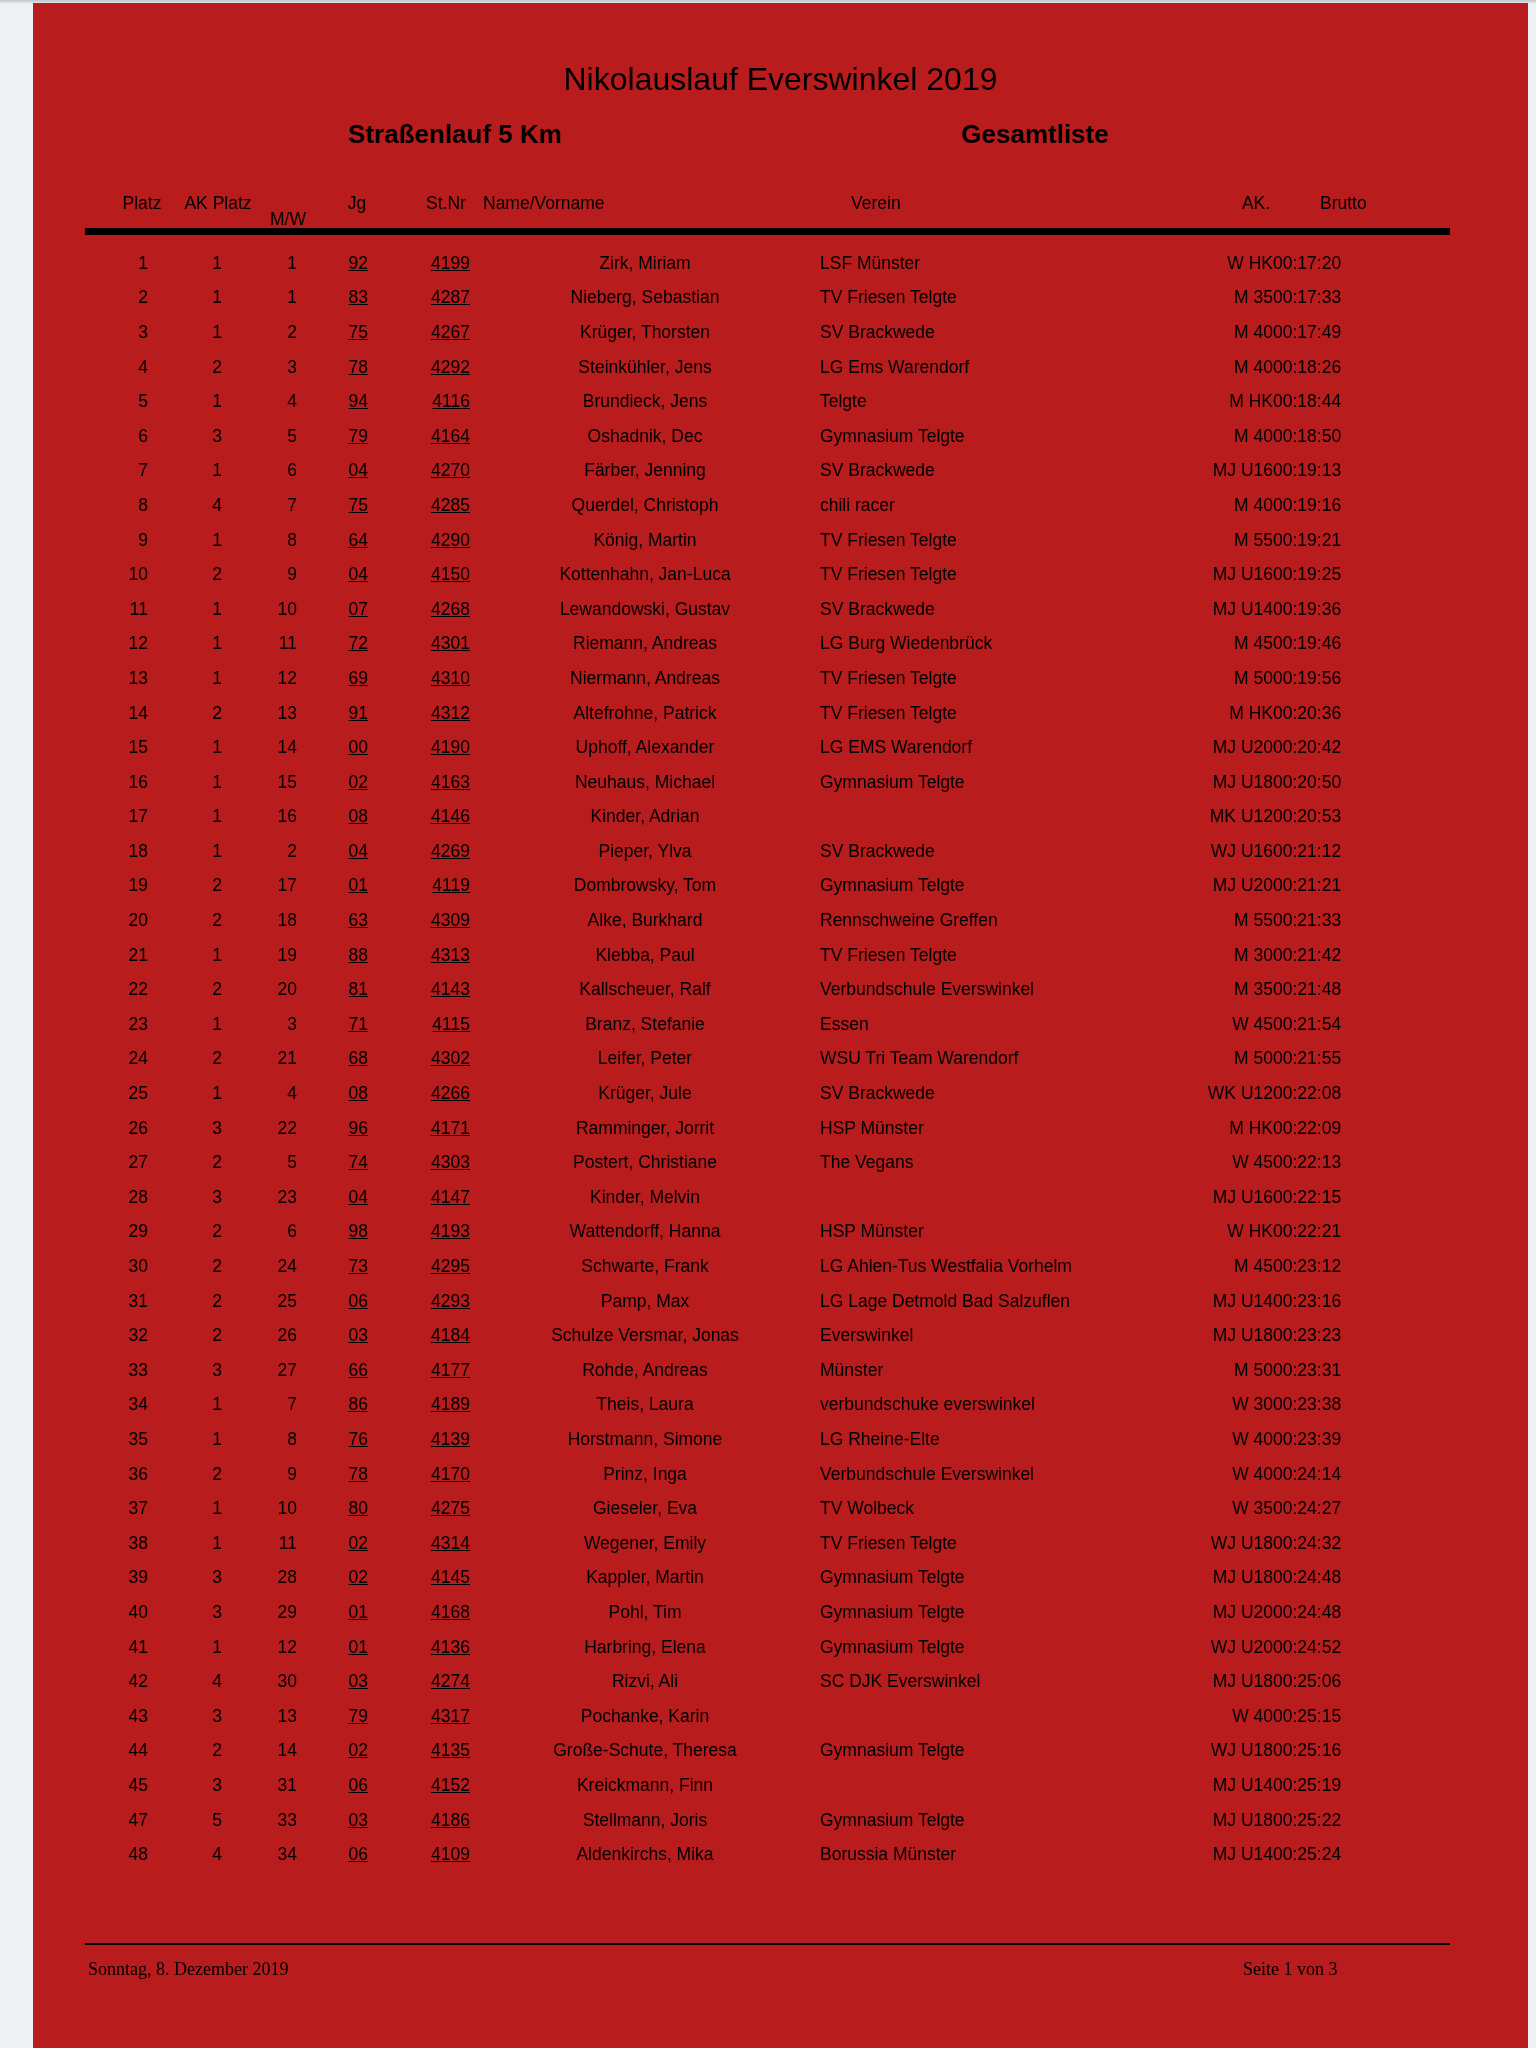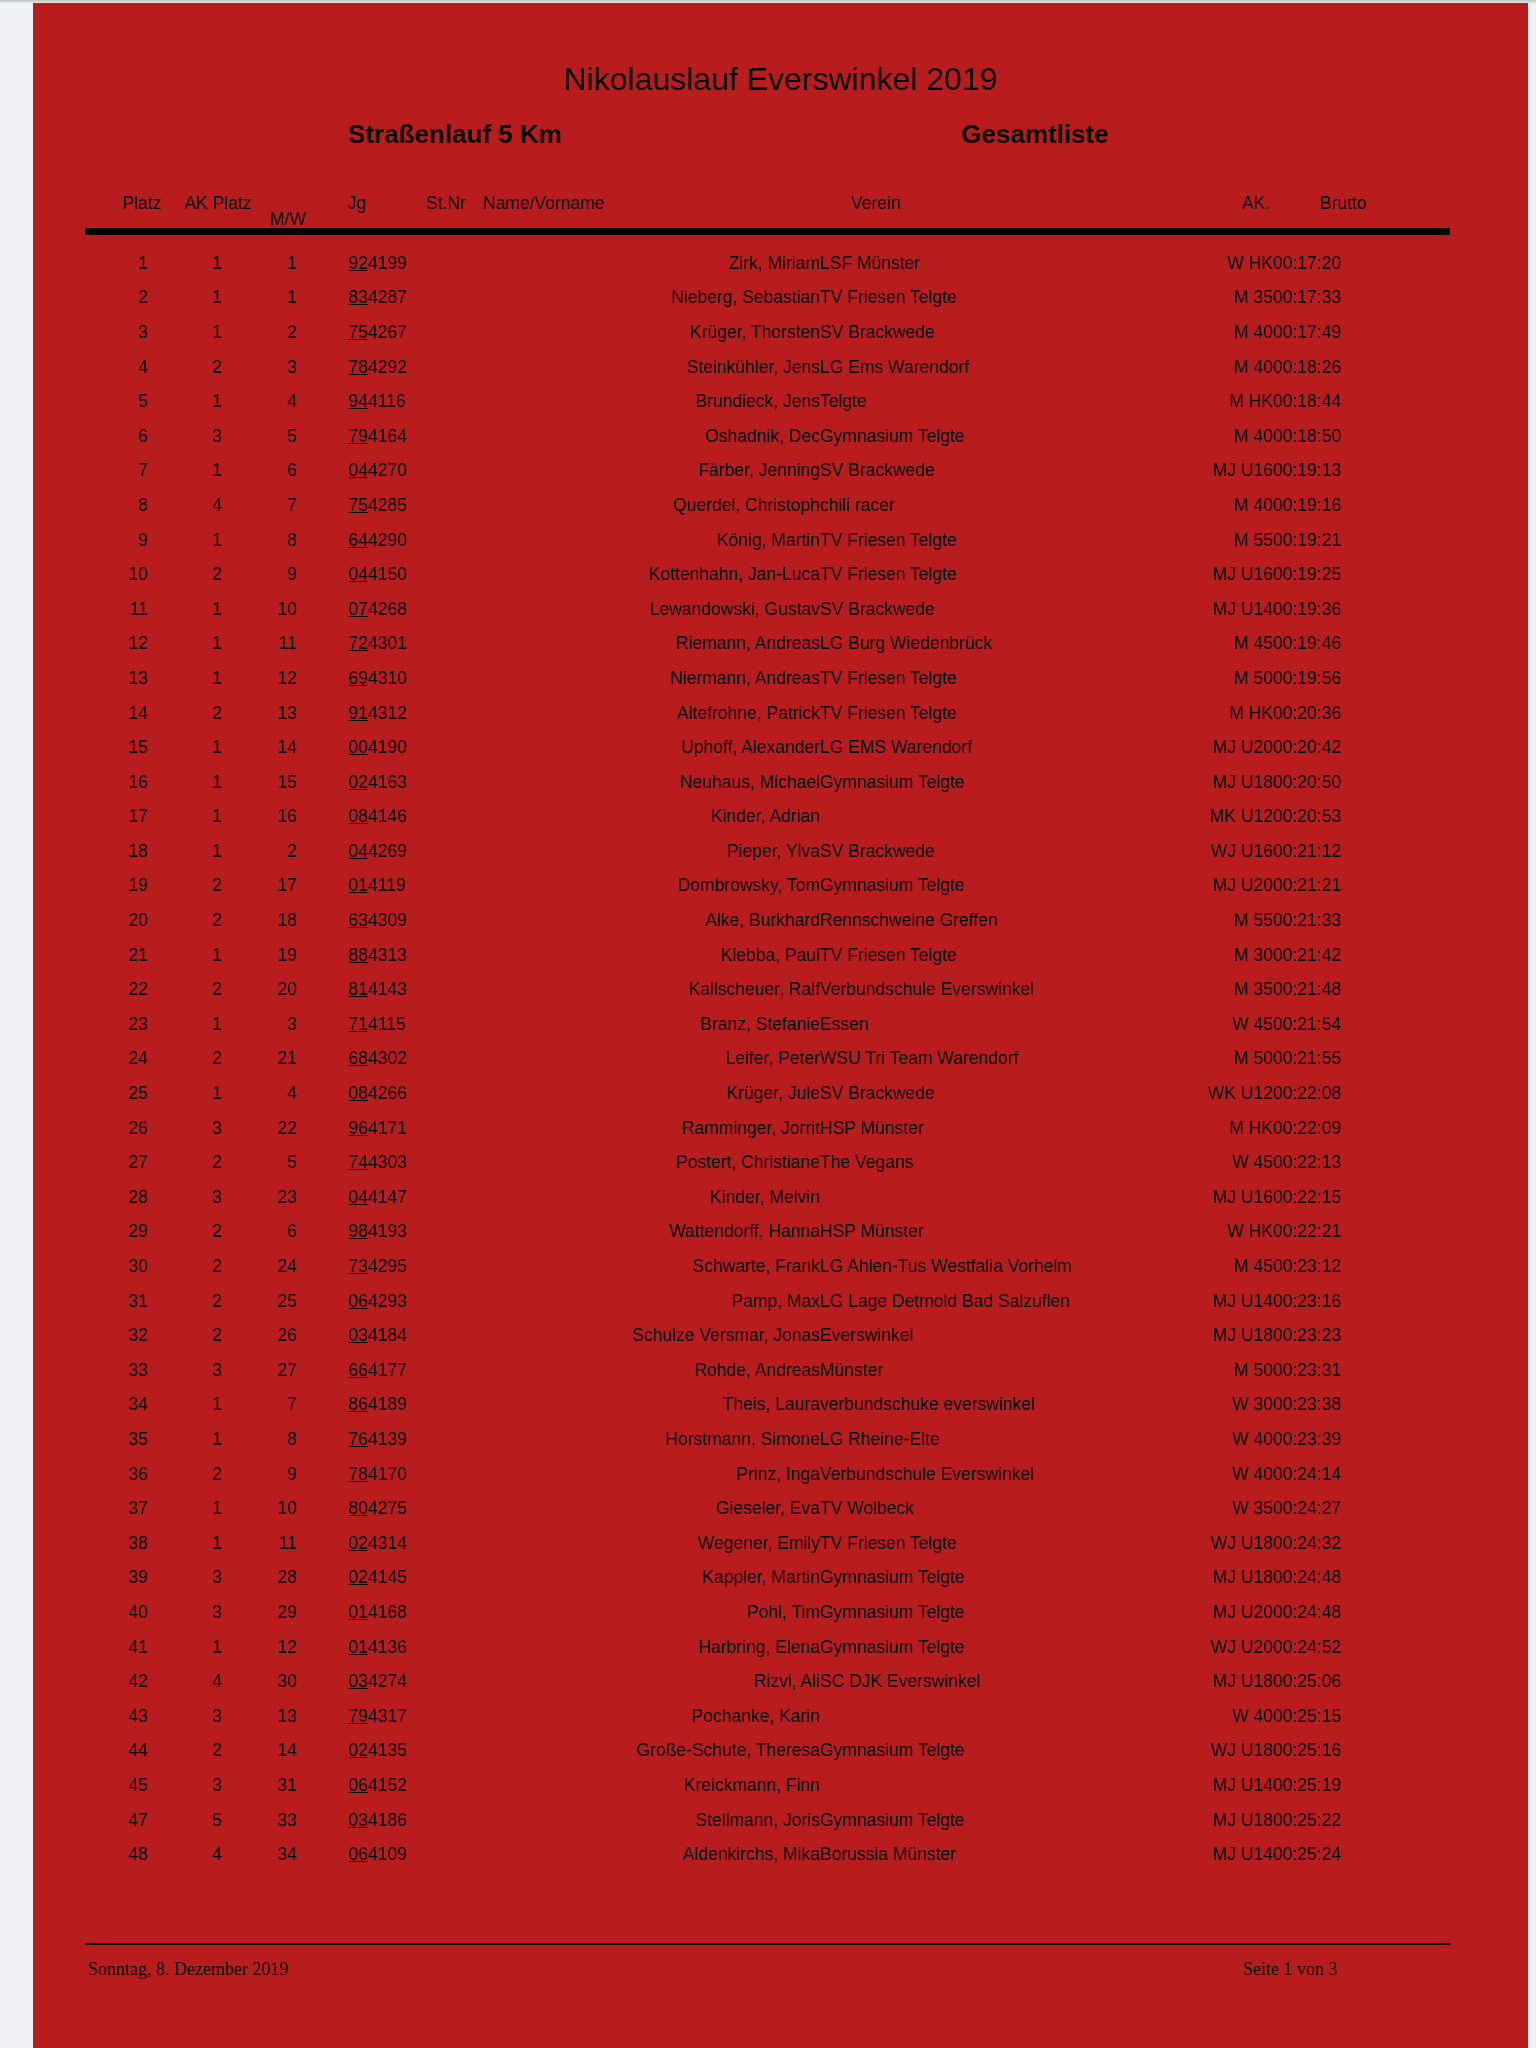--- a/index.html
+++ b/index.html
@@ -53,22 +53,22 @@
   }
   table.results td{
     height:34.6px;padding:0;vertical-align:middle;
     white-space:nowrap;overflow:hidden;
   }
   table.results tr:first-child td{padding-top:11px;}
   col.c-platz{width:63px;}  td.c1{text-align:right;}
   col.c-akplatz{width:74px;} td.c2{text-align:right;}
   col.c-mw{width:75px;}     td.c3{text-align:right;}
   col.c-jg{width:71px;}     td.c4{text-align:right;text-decoration:underline;}
-  col.c-stnr{width:102px;}  td.c5{text-align:left;}
-  col.c-name{width:350px;}  td.c6{text-align:right;padding-left:13px;margin-left:40px;}
+  col.c-stnr{width:102px;}  td.c5{text-align:right;text-decoration:underline;}
+  col.c-name{width:350px;}  td.c6{text-align:center;padding-left:13px;margin-left:40px;}
   col.c-verein{width:340px;}td.c7{text-align:left;}
   col.c-ak{width:113px;}    td.c8{text-align:right;}
   col.c-brutto{width:177px;}td.c9{text-align:left;padding-left:47px;}
 
   .footer-rule{
     position:absolute;top:1940px;left:52px;width:1365px;height:0;
     border-top:2px solid #000;
   }
   .footer-text{
     position:absolute;top:1956px;font-size:18px;

